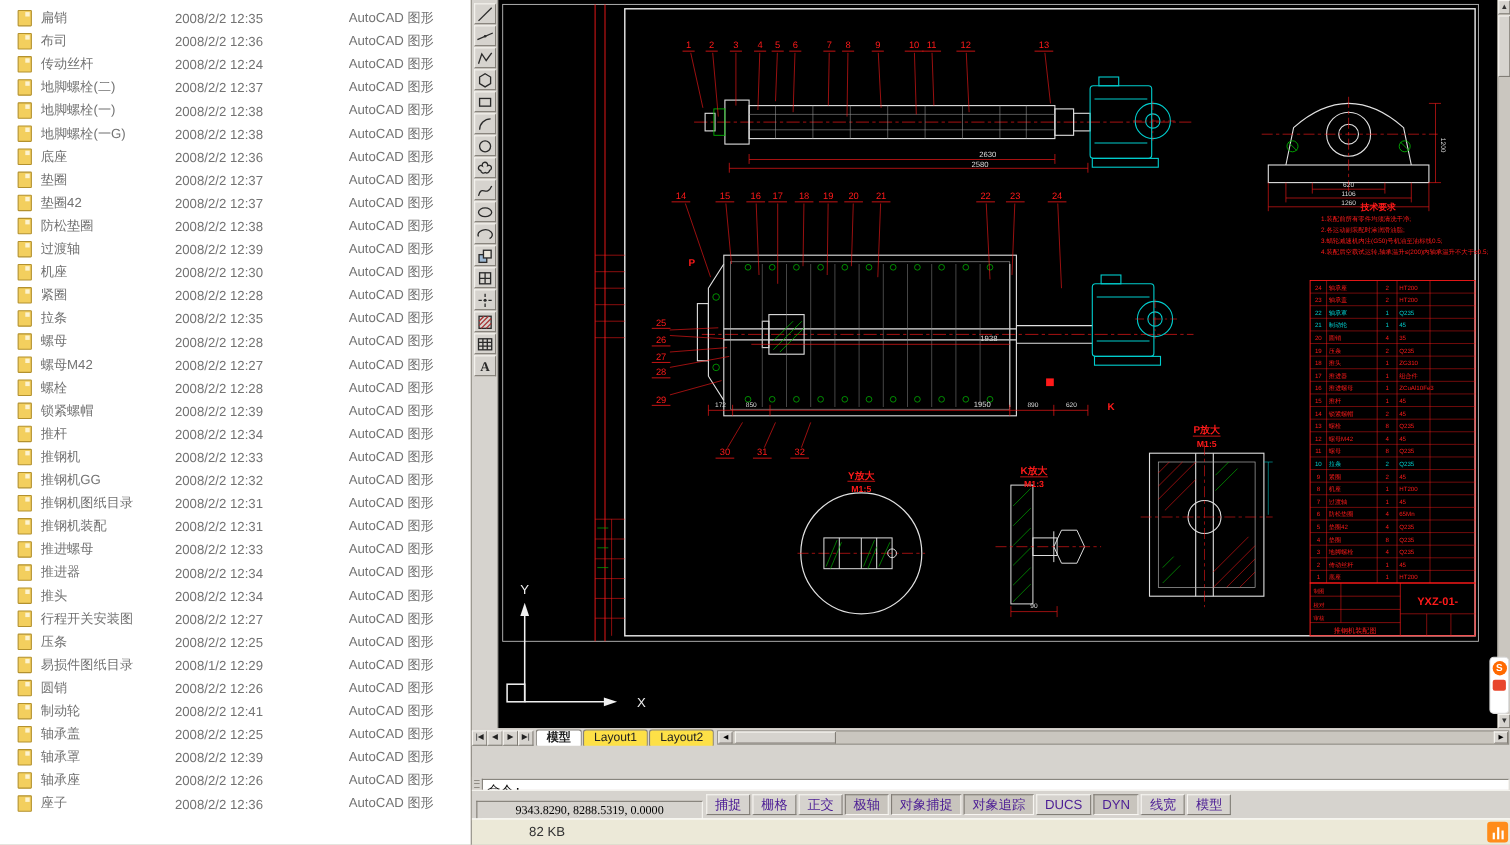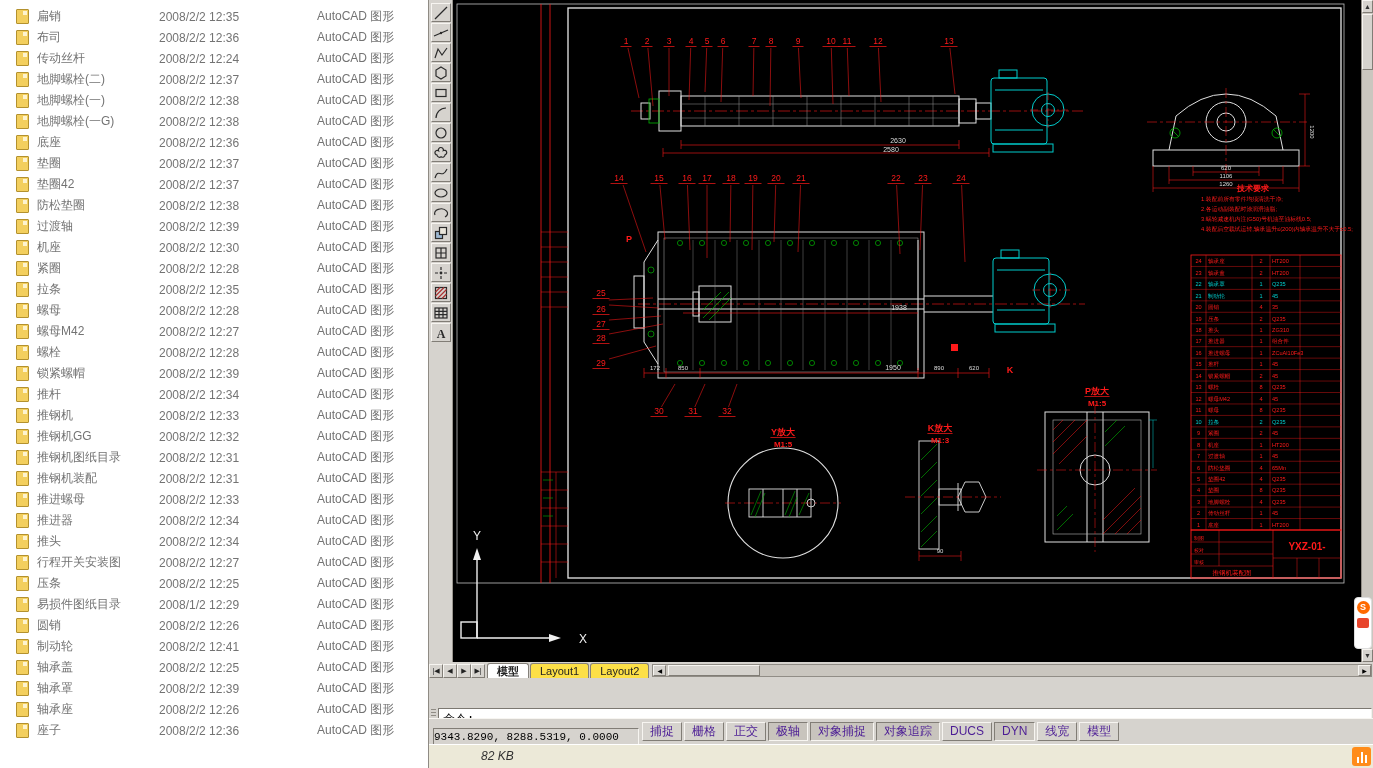--- a/index.html
+++ b/index.html
@@ -32,25 +32,25 @@
   .tab.active{background:#ffffff;font-weight:bold;}
   .hscroll{flex:1;height:13px;margin:1px 2px;background:#cac6bf;border:1px solid #918d86;position:relative;box-sizing:border-box;}
   .harrow{position:absolute;top:0;width:13px;height:11px;background:#d6d3ce;border:1px solid;border-color:#f7f5f1 #817d76 #817d76 #f7f5f1;font-size:6px;line-height:10px;text-align:center;box-sizing:border-box;}
   .hthumb{position:absolute;left:15px;top:0;width:92px;height:11px;background:#d6d3ce;border:1px solid;border-color:#f7f5f1 #817d76 #817d76 #f7f5f1;box-sizing:border-box;}
   
   .cmdwin{position:absolute;left:0;top:678px;width:945px;height:40px;background:#d6d3ce;box-sizing:border-box;margin-top:28px;}
   .cmdgrip{position:absolute;left:2px;top:3px;bottom:3px;width:5px;background:repeating-linear-gradient(to bottom,#908c85 0 1px,transparent 1px 3px);}
   .cmdinner{position:absolute;left:9px;right:2px;top:2px;bottom:2px;background:#fff;border:1px solid;border-color:#7c7871 #f4f2ee #f4f2ee #7c7871;font-family:"Liberation Mono","DejaVu Sans Mono",monospace;font-size:12px;color:#000;padding:2px 4px;box-sizing:border-box;}
   
   .statusbar{position:absolute;left:0;top:718px;width:945px;height:26px;background:#d6d3ce;border-top:1px solid #f7f5f1;display:flex;align-items:center;gap:3px;padding:0 4px;box-sizing:border-box;}
-  .coords{flex:0 0 206px;height:18px;border:1px solid;border-color:#817d76 #f7f5f1 #f7f5f1 #817d76;font-family:Liberation Mono, monospace;font-size:11px;line-height:17px;color:#000;box-sizing:border-box;margin-top:10px;}
+  .coords{flex:0 0 206px;height:18px;border:1px solid;border-color:#817d76 #f7f5f1 #f7f5f1 #817d76;font-family:Liberation Serif, serif;font-size:11px;line-height:17px;text-align:center;color:#000;box-sizing:border-box;margin-top:10px;}
   .sbtn{height:19px;padding:0 7px;font-size:12px;line-height:17px;color:#4c1d95;background:#d6d3ce;border:1px solid;border-color:#f7f5f1 #817d76 #817d76 #f7f5f1;box-sizing:border-box;}
   .sbtn.pressed{border-color:#817d76 #f7f5f1 #f7f5f1 #817d76;background:#c8c4bd;text-align:right;}
   
-  .bottomstrip{position:absolute;left:0;top:744px;width:945px;height:24px;background:#ece9d8;border-top:1px solid #fff;font-size:12px;color:#333;line-height:23px;box-sizing:border-box;padding-left:52px;font-style:italic;}
+  .bottomstrip{position:absolute;left:0;top:744px;width:945px;height:24px;background:#ece9d8;border-top:1px solid #fff;font-size:12px;color:#333;line-height:23px;box-sizing:border-box;padding-left:52px;}
   
   .sogou{position:absolute;left:1354px;top:597px;width:18px;height:52px;background:#fff;border:1px solid #ddd;border-radius:4px;z-index:9;display:flex;flex-direction:column;align-items:center;padding-top:3px;box-sizing:border-box;gap:4px;}
   .sogou .slogo{width:13px;height:13px;border-radius:50%;background:#ff6a00;color:#fff;font-size:9px;font-weight:bold;text-align:center;line-height:13px;}
   .sogou .skb{width:12px;height:10px;background:#e8452c;border-radius:2px;}
   .trayicon{position:absolute;left:1352px;top:747px;width:19px;height:19px;background:#ff8c1a;border-radius:3px;z-index:9;display:flex;align-items:flex-end;justify-content:center;gap:2px;padding:3px;box-sizing:border-box;}
   .trayicon i{display:block;width:2px;background:#fff;}
 </style>
 </head>
 <body>
 

